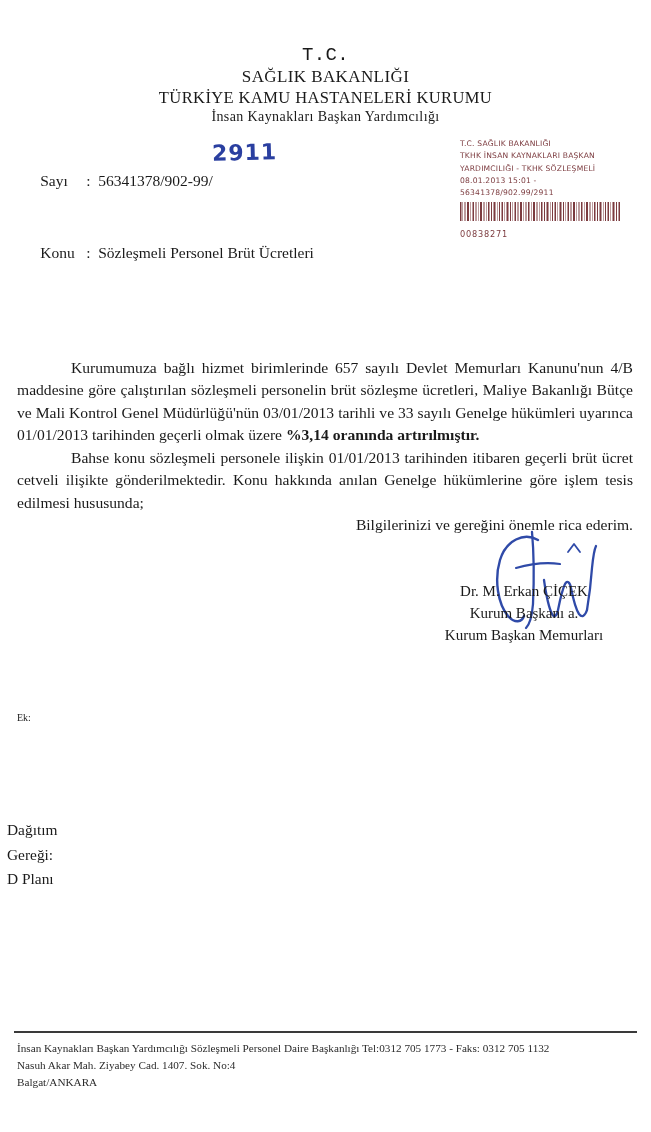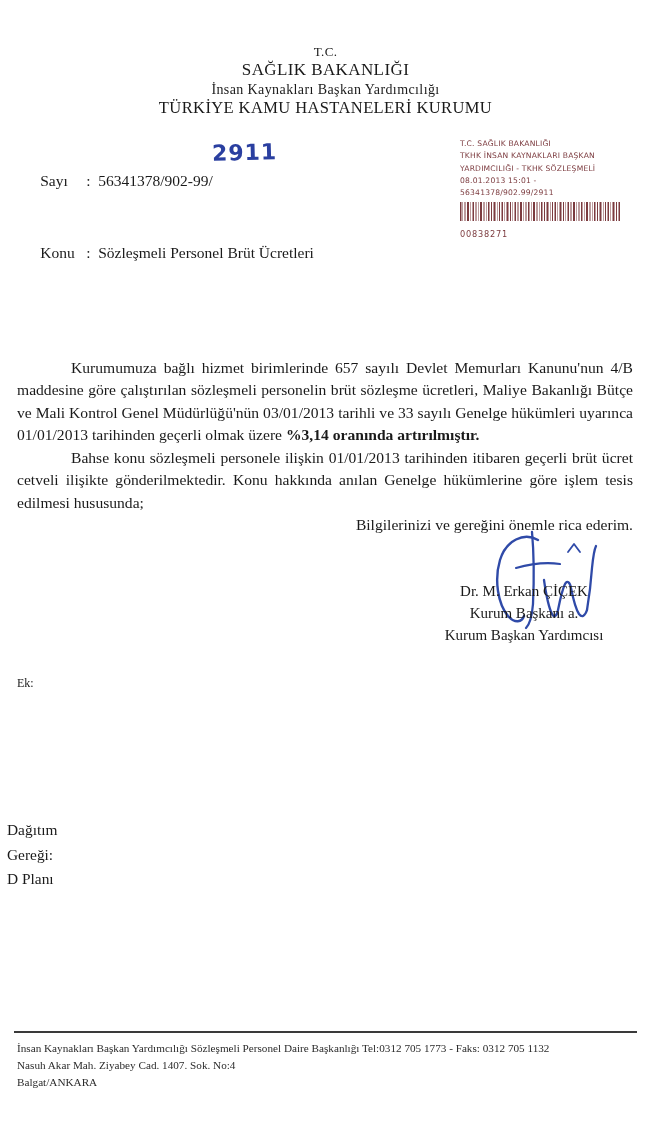--- a/index.html
+++ b/index.html
@@ -27,21 +27,21 @@
     left: 0;
     top: 44px;
     width: 651px;
     text-align: center;
     line-height: 1.22;
   }
   .letterhead .lh-line {
     display: block;
     letter-spacing: 0.4px;
   }
-  .lh-tc      { font-size: 13px; }
+  .lh-tc      { font-size: 19px; font-family: Liberation Mono, monospace; }
   .lh-bakan   { font-size: 17px; }
   .lh-kurum   { font-size: 16.5px; }
   .lh-birim   { font-size: 14px; }
 
   
   .meta {
     position: absolute;
     left: 17px;
     top: 145px;
     font-size: 15.5px;
@@ -124,22 +124,22 @@
     top: 524px;
     width: 130px;
     height: 110px;
     pointer-events: none;
   }
 
   
   .attachment {
     position: absolute;
     left: 17px;
-    top: 674px;
-    font-size: 12px;
+    top: 710px;
+    font-size: 10px;
     line-height: 1.62;
   }
   .attachment span { display: block; }
   .distribution {
     position: absolute;
     left: 7px;
     top: 818px;
     font-size: 15.4px;
     line-height: 1.6;
   }
@@ -166,22 +166,22 @@
   .footer span { display: block; white-space: nowrap; }
 </style>
 </head>
 <body>
 
 <div class="page">
 
   <div class="letterhead">
     <span class="lh-line lh-tc">T.C.</span>
     <span class="lh-line lh-bakan">SAĞLIK BAKANLIĞI</span>
+    <span class="lh-line lh-kurum">TÜRKİYE KAMU HASTANELERİ KURUMU</span>
     <span class="lh-line lh-birim">İnsan Kaynakları Başkan Yardımcılığı</span>
-    <span class="lh-line lh-kurum">TÜRKİYE KAMU HASTANELERİ KURUMU</span>
   </div>
 
   <div class="meta">
     <div class="meta-row">
       <span class="meta-key">Sayı</span><span class="meta-sep">:</span><span>56341378/902-99/</span>
     </div>
     <div class="meta-row">
       <span class="meta-key">Konu</span><span class="meta-sep">:</span><span>Sözleşmeli Personel Brüt Ücretleri</span>
     </div>
   </div>
@@ -274,21 +274,21 @@
       <path d="M48 8 C50 30, 50 58, 49 80 C48 92, 46 100, 42 104" stroke-width="2.3"></path>
       <path d="M60 56 C62 70, 64 82, 68 90 C70 94, 73 92, 74 86 C76 76, 78 66, 81 60 C83 56, 86 58, 87 64 C89 74, 91 84, 95 90 C98 94, 101 92, 103 86" stroke-width="2.3"></path>
       <path d="M103 86 C105 74, 107 58, 108 44 C109 34, 110 26, 112 22" stroke-width="2.3"></path>
       <path d="M84 28 L90 20 L96 28" stroke-width="1.8"></path>
     </g>
   </svg>
 
   <div class="signature-block">
     <span>Dr. M. Erkan ÇİÇEK</span>
     <span>Kurum Başkanı a.</span>
-    <span>Kurum Başkan Yardımcısı</span>
+    <span>Kurum Başkan Memurları</span>
   </div>
 
   <div class="attachment">
     <span>Ek:</span>
   </div>
 
   <div class="distribution">
     <span>Dağıtım</span>
     <span>Gereği:</span>
     <span>D Planı</span>

